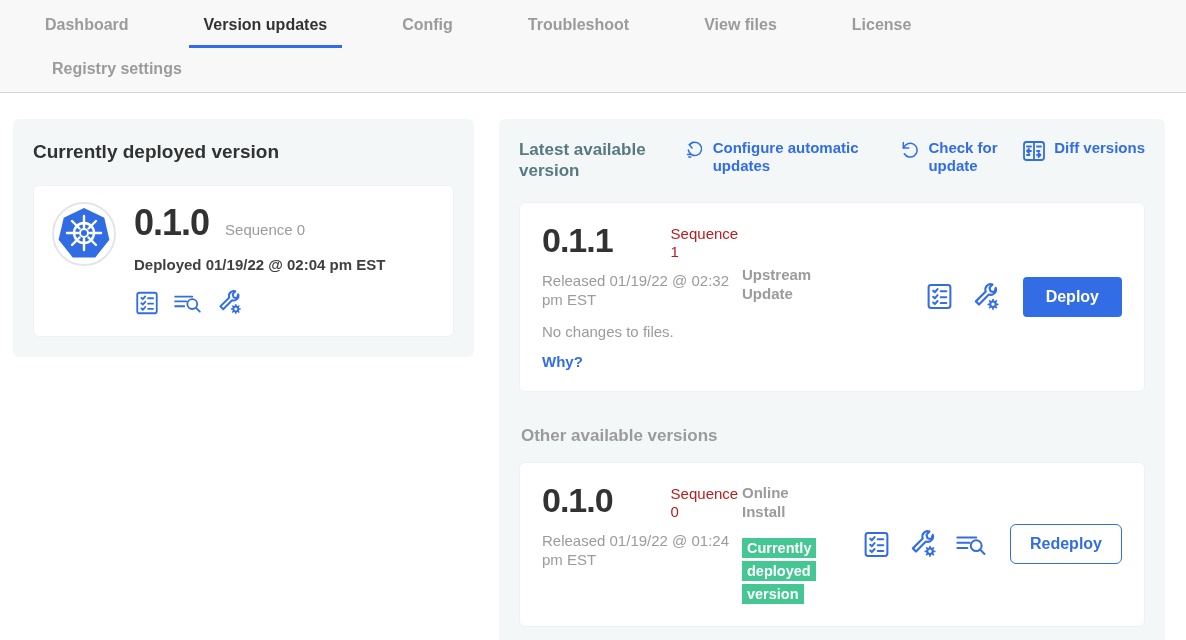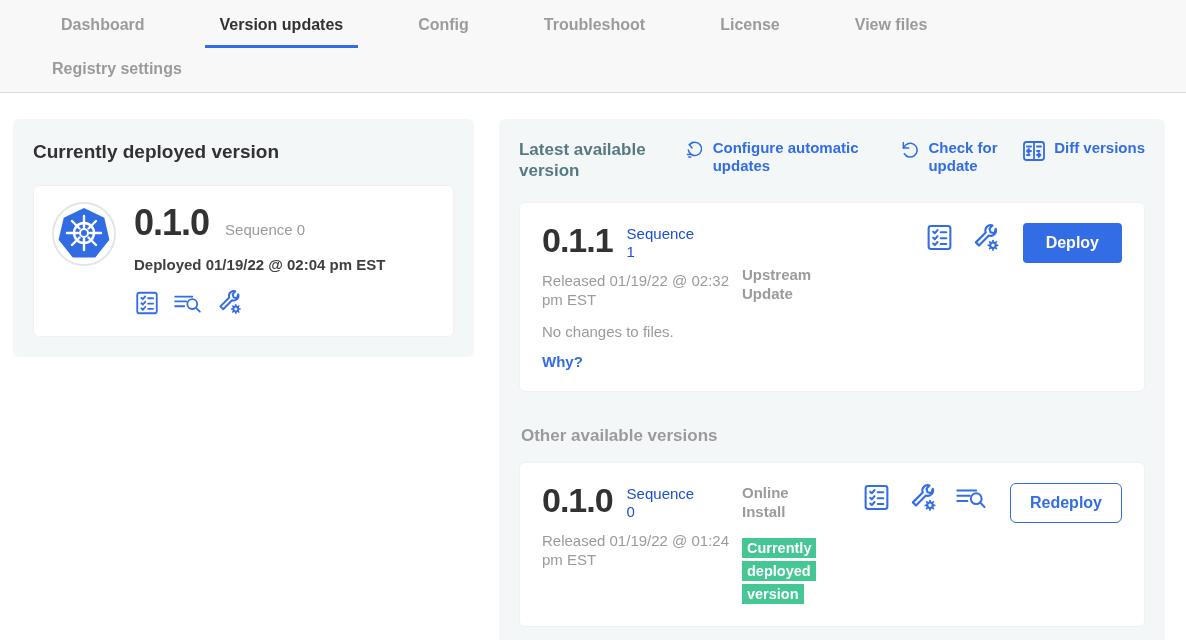--- a/index.html
+++ b/index.html
@@ -1,21 +1,21 @@
 <!DOCTYPE html>
 <html><head>
 <meta charset="utf-8">
 <style>
   * { margin:0; padding:0; box-sizing:border-box; }
   html,body { width:1186px; height:640px; overflow:hidden; background:#fff;
     font-family:"Liberation Sans","DejaVu Sans",sans-serif; }
 
   
   .nav { background:#f8f8f8; border-bottom:1px solid #d6d9da; padding-top:6px; }
-  .nav-row1 { display:flex; align-items:stretch; padding-left:46px; }
+  .nav-row1 { display:flex; align-items:stretch; padding-left:30px; }
   .nav-tab { font-size:16px; font-weight:700; color:#9b9b9b; padding:10px 15px 11px;
     cursor:pointer; white-space:nowrap; margin-right:45px; border-bottom:3px solid transparent; }
   .nav-tab.active { color:#323232; border-bottom-color:#326de6; }
   .nav-row2 { display:flex; padding-left:37px; }
   .nav-tab2 { font-size:16px; font-weight:700; color:#9b9b9b; padding:12px 15px 14px; cursor:pointer; }
 
   
   .main { display:flex; gap:25px; padding:26px 21px 0 13px; align-items:flex-start; }
   .panel { background:#f4f7f8; border-radius:6px; }
 
@@ -36,25 +36,25 @@
   
   .right-panel { flex:1; padding:20px 20px 22px; }
   .rp-header { display:flex; align-items:flex-start; justify-content:space-between; margin-bottom:20px; }
   .rp-title { width:150px; font-size:17px; font-weight:700; color:#577981; line-height:1.25; }
   .rp-action { display:flex; gap:8px; align-items:flex-start; cursor:pointer; }
   .rp-action svg { stroke:#326de6; fill:none; stroke-width:1.8; stroke-linecap:round; stroke-linejoin:round; flex:0 0 auto; margin-top:1px; }
   .rp-action-label { font-size:15px; font-weight:700; color:#326de6; line-height:1.2; }
   .w76 { max-width:78px; } .w170 { max-width:172px; }
 
   .version-card { background:#fff; border:1px solid #f0f1f2; border-radius:6px;
-    padding:20px 22px; display:flex; align-items:flex-start; }
+    padding:20px 22px; display:flex; align-items:center; }
   .vc-col1 { width:200px; align-self:flex-start; }
   .vc-ver-line { display:flex; align-items:flex-start; gap:14px; }
   .vc-big { font-size:34px; font-weight:700; color:#323232; letter-spacing:-1px; line-height:1; }
-  .vc-seq { width:72px; font-size:15px; color:#1d4ed8; line-height:1.2; padding-top:2px; }
+  .vc-seq { width:72px; font-size:15px; color:#b91c1c; line-height:1.2; padding-top:2px;margin-left:44px; }
   .vc-released { font-size:15px; font-weight:400; color:#9b9b9b; line-height:1.3; margin-top:10px; max-width:190px; }
   .vc-changes { font-size:15px; color:#9b9b9b; margin-top:13px; }
   .vc-why { font-size:15px; font-weight:700; color:#326de6; margin-top:13px; cursor:pointer; display:inline-block; }
   .vc-col2 { width:120px; align-self:flex-start; font-size:15px; font-weight:700; color:#9b9b9b; line-height:1.3; }
   .offset-top { margin-top:42px; max-width:92px; }
   .spacer { flex:1; }
   .vc-icons { display:flex; align-items:center; gap:17px; margin-right:22px; }
   .vc-icons svg { stroke:#326de6; fill:none; stroke-width:1.7; stroke-linecap:round; stroke-linejoin:round; }
   .btn-primary { background:#326de6; color:#fff; border:none; border-radius:4px;
     font-family:inherit; font-size:16px; font-weight:700; padding:11px 23px; cursor:pointer; }
@@ -69,22 +69,22 @@
 </style>
 </head>
 <body>
 
 <div class="nav">
   <div class="nav-row1">
     <div class="nav-tab">Dashboard</div>
     <div class="nav-tab active">Version updates</div>
     <div class="nav-tab">Config</div>
     <div class="nav-tab">Troubleshoot</div>
+    <div class="nav-tab">View files</div>
     <div class="nav-tab">License</div>
-    <div class="nav-tab">View files</div>
   </div>
   <div class="nav-row2">
     <div class="nav-tab2">Registry settings</div>
   </div>
 </div>
 
 <div class="main">
 
   <div class="panel left-panel">
     <div class="left-title">Currently deployed version</div>

